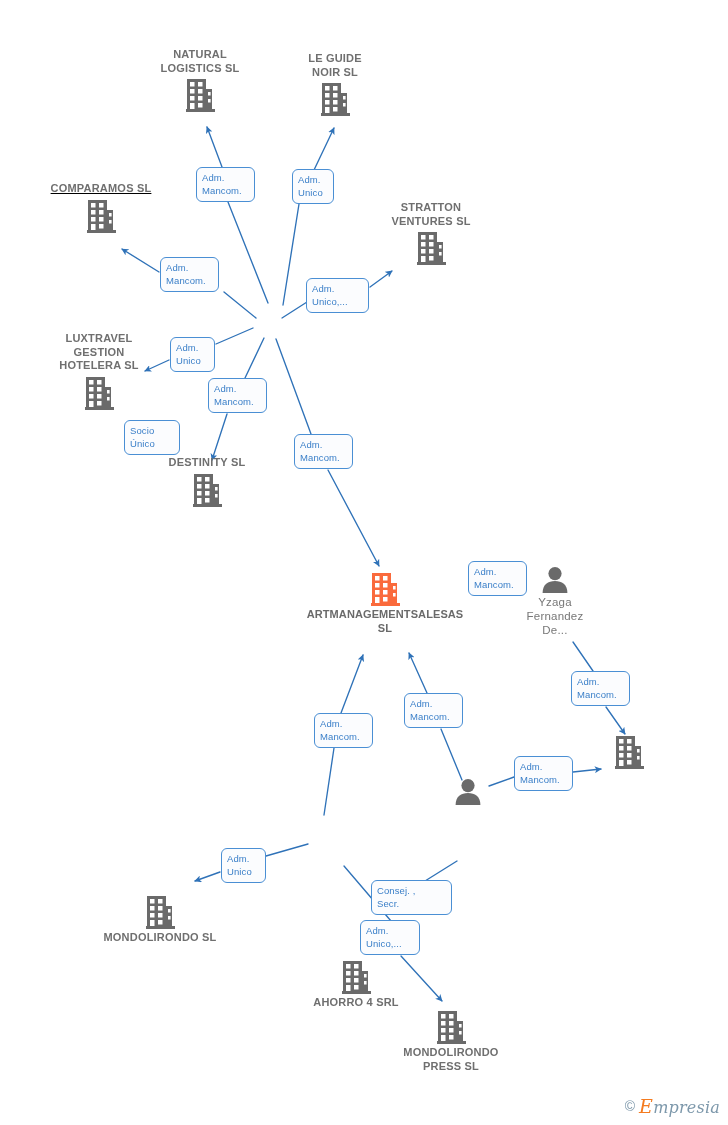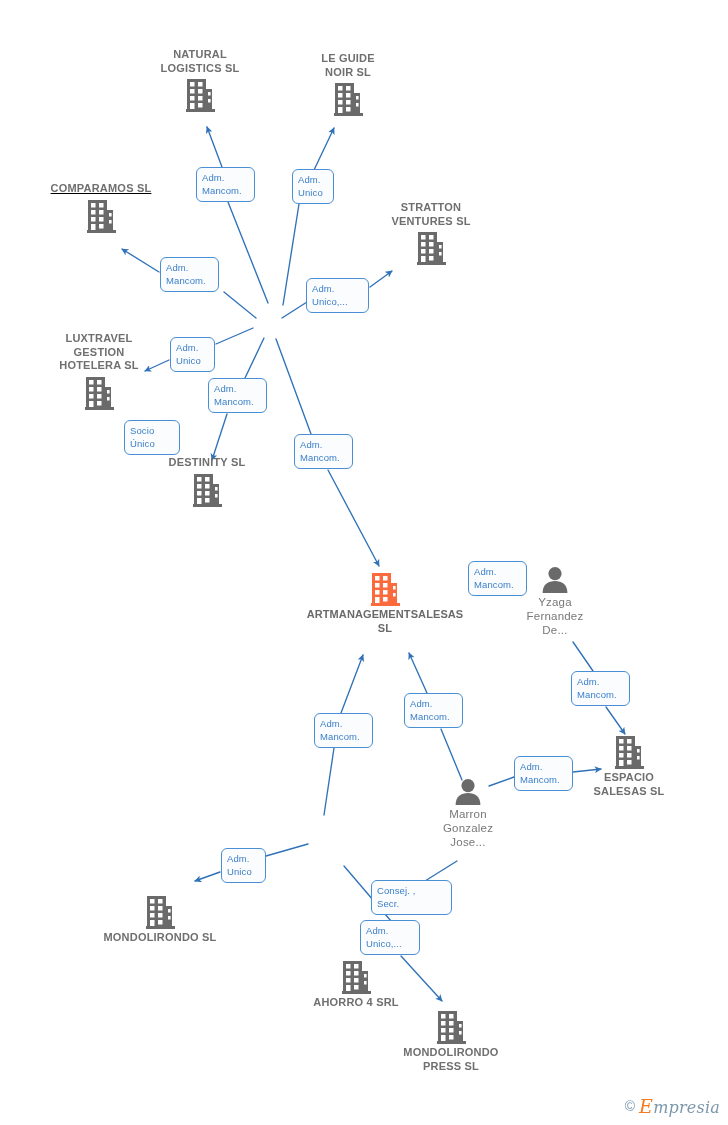--- a/index.html
+++ b/index.html
@@ -183,21 +183,21 @@
             <rect x="12" y="18" width="4.5" height="4.5"></rect>
             <rect x="4" y="25" width="4.5" height="6"></rect>
             <rect x="12" y="25" width="4.5" height="4.5"></rect>
             <rect x="22" y="14" width="2.6" height="3.5"></rect>
             <rect x="22" y="21" width="2.6" height="3.5"></rect>
           </g>
         </svg>
     </span>
   </div>
 
-  <div class="node company above" style="left:348px; top:52px;">
+  <div class="node company above" style="left:335px; top:52px;">
     <span class="lbl">LE GUIDE
 NOIR  SL</span>
     <span class="ico">
       <svg width="29" height="34" viewBox="0 0 29 34">
           <g fill="#6a6a6a">
             <rect x="1" y="1" width="19" height="30"></rect>
             <rect x="20" y="11" width="6" height="20"></rect>
             <rect x="0" y="31" width="29" height="3"></rect>
           </g>
           <g fill="#ffffff">
@@ -373,34 +373,29 @@
             <rect x="12" y="11" width="4.5" height="4.5"></rect>
             <rect x="4" y="18" width="4.5" height="4.5"></rect>
             <rect x="12" y="18" width="4.5" height="4.5"></rect>
             <rect x="4" y="25" width="4.5" height="6"></rect>
             <rect x="12" y="25" width="4.5" height="4.5"></rect>
             <rect x="22" y="14" width="2.6" height="3.5"></rect>
             <rect x="22" y="21" width="2.6" height="3.5"></rect>
           </g>
         </svg>
     </span>
-    <span class="lbl">ESPACIO
-SALESAS  SL</span>
   </div>
 
   <div class="node person below" style="left:468px; top:778px;">
     <span class="ico">
       <svg width="28" height="27" viewBox="0 0 28 27">
           <circle cx="14" cy="7.6" r="6.6" fill="#6a6a6a"></circle>
           <path d="M 1.6 27 C 1.6 18.2 7.2 15 14 15 C 20.8 15 26.4 18.2 26.4 27 Z" fill="#6a6a6a"></path>
         </svg>
     </span>
-    <span class="lbl">Marron
-Gonzalez
-Jose...</span>
   </div>
 
 
   <div class="node company below" style="left:160px; top:895px;">
     <span class="ico">
       <svg width="29" height="34" viewBox="0 0 29 34">
           <g fill="#6a6a6a">
             <rect x="1" y="1" width="19" height="30"></rect>
             <rect x="20" y="11" width="6" height="20"></rect>
             <rect x="0" y="31" width="29" height="3"></rect>

